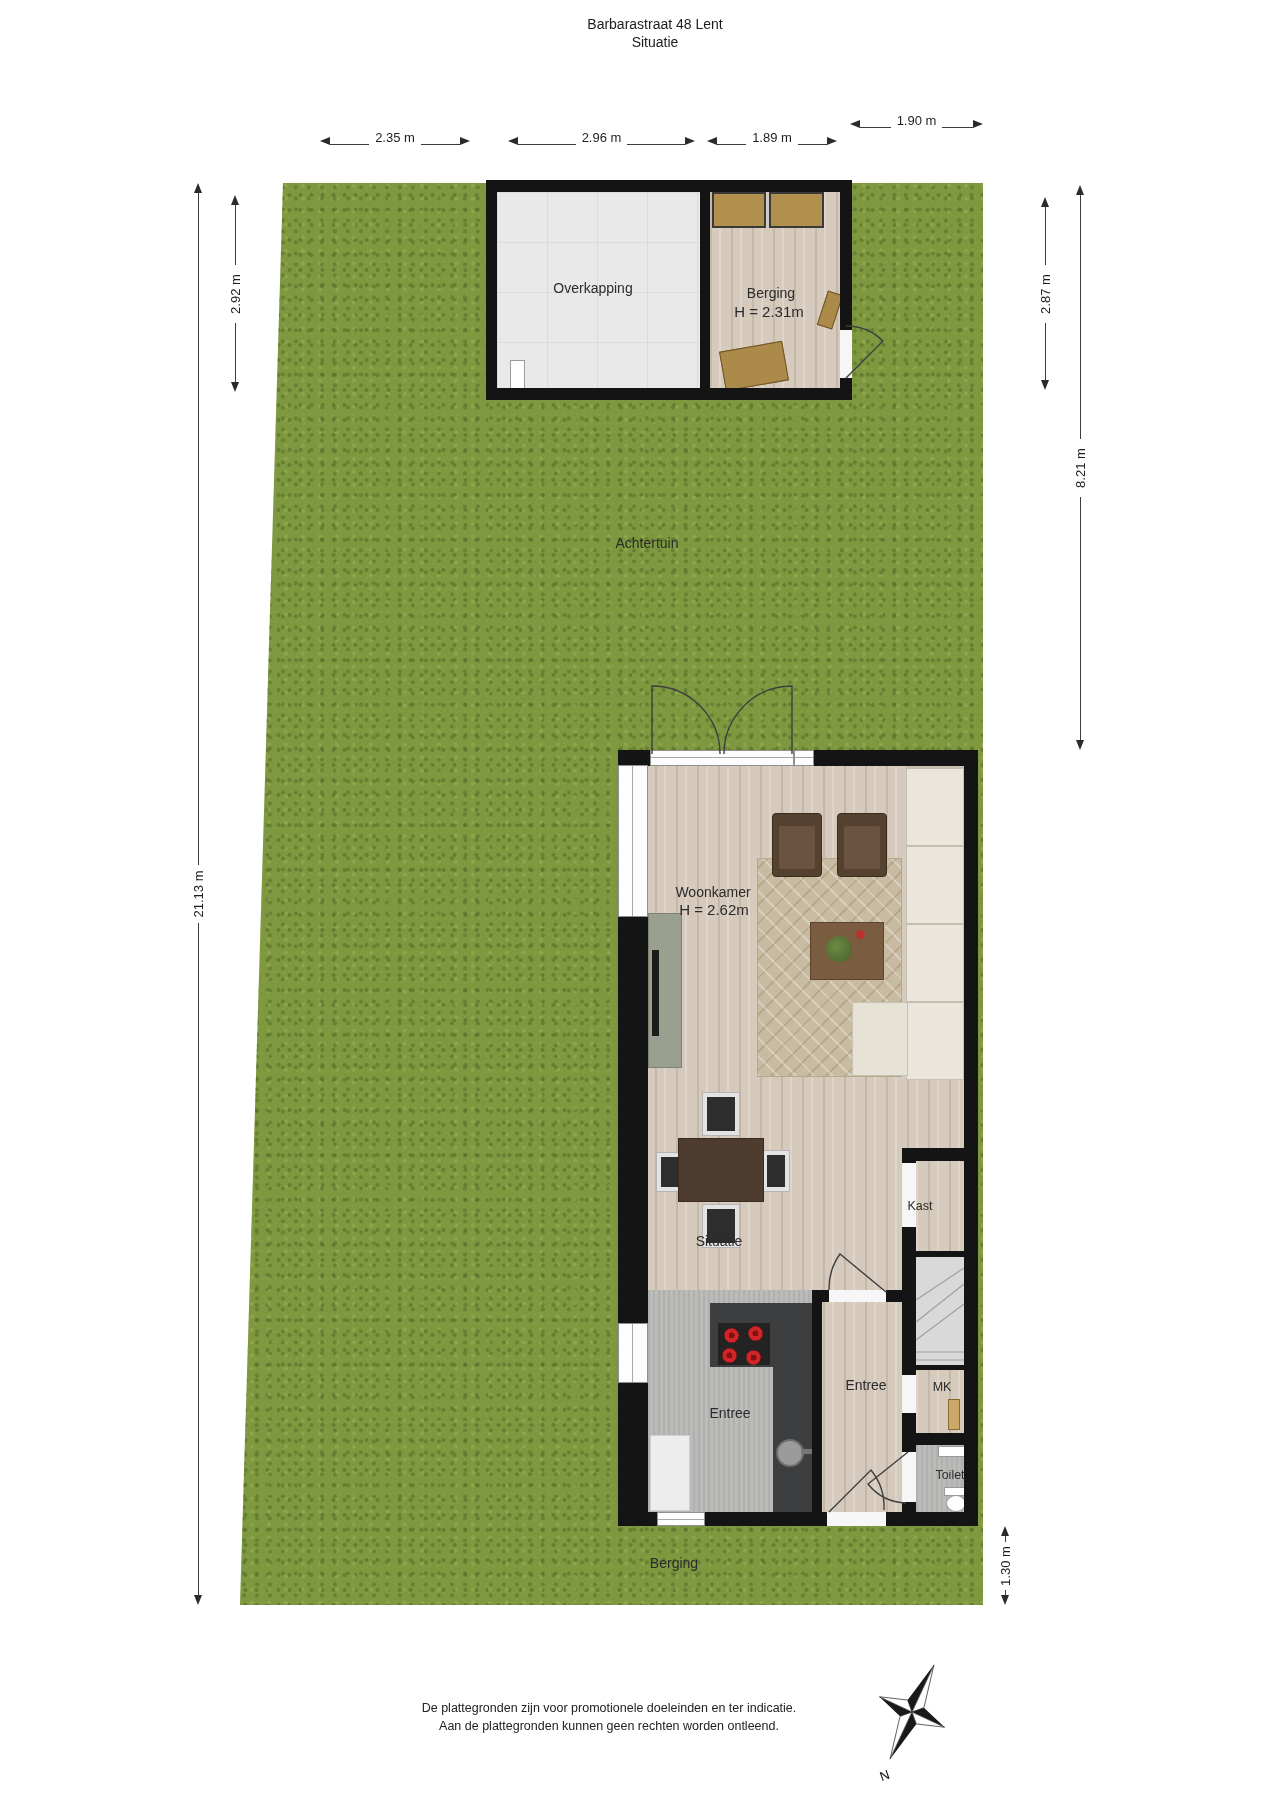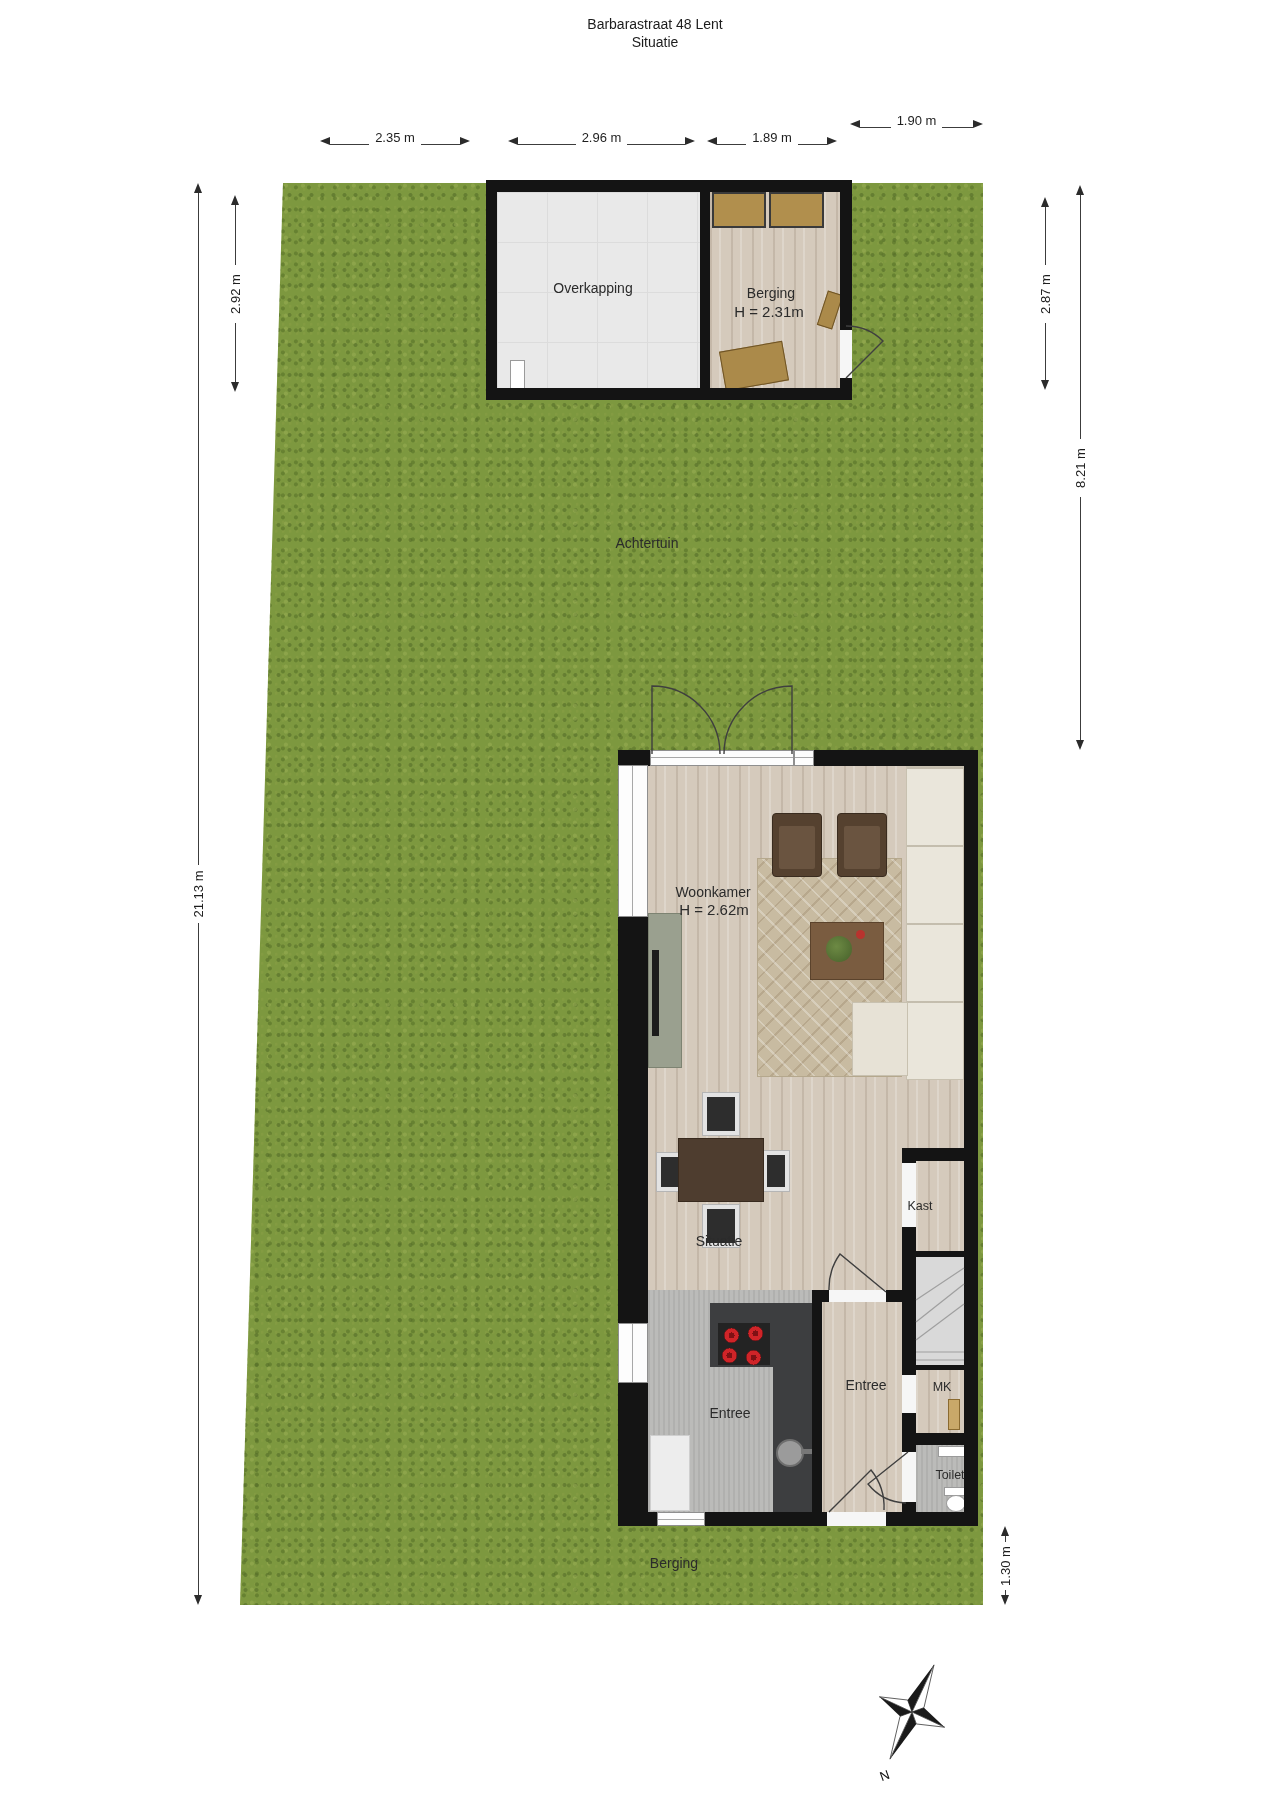--- a/index.html
+++ b/index.html
@@ -301,14 +301,18 @@
         <path d="M0,-52 L9,-9 L0,0 Z" fill="#ffffff" stroke="#333" stroke-width="0.7"></path>
       </g>
       <g transform="rotate(270)">
         <path d="M0,-36 L-9,-9 L0,0 Z" fill="#1a1a1a"></path>
         <path d="M0,-36 L9,-9 L0,0 Z" fill="#ffffff" stroke="#333" stroke-width="0.7"></path>
       </g>
     </g>
   </svg>
   <div class="nletter" style="left:880px;top:1768px">N</div>
 
+  <div class="footer" style="left:609px;top:1700px">
+    <div>De plattegronden zijn voor promotionele doeleinden en ter indicatie.</div>
+    <div>Aan de plattegronden kunnen geen rechten worden ontleend.</div>
+  </div>
 
 </div>
 
 </body></html>

